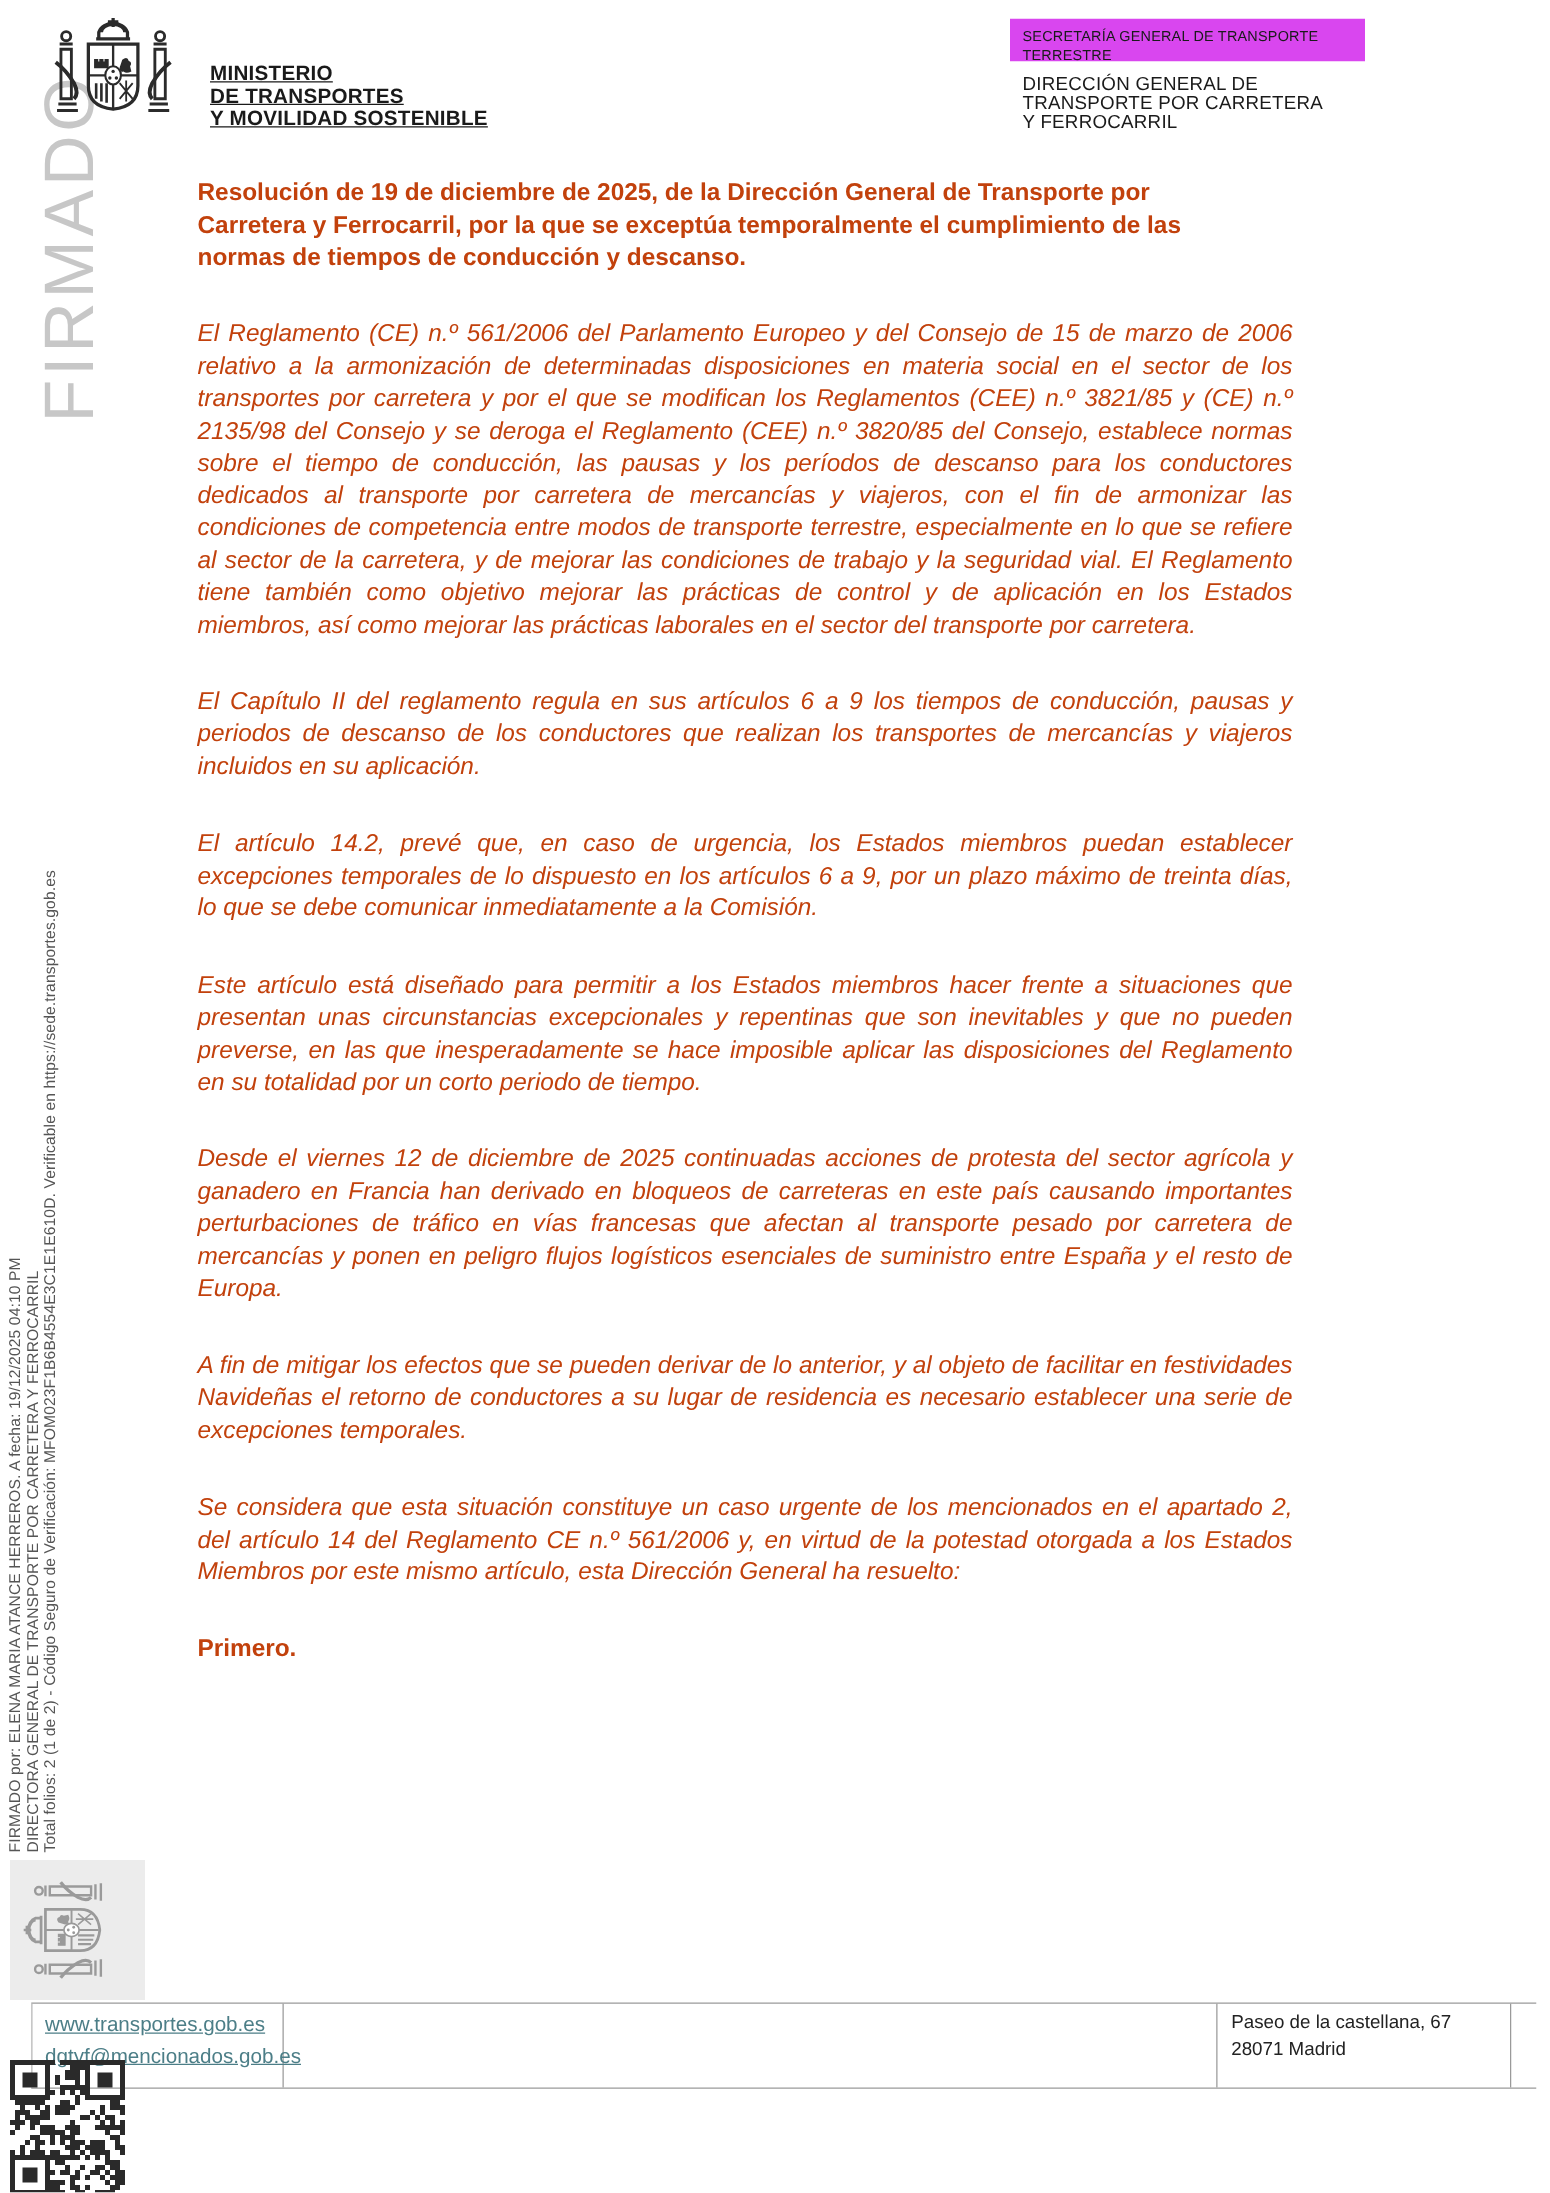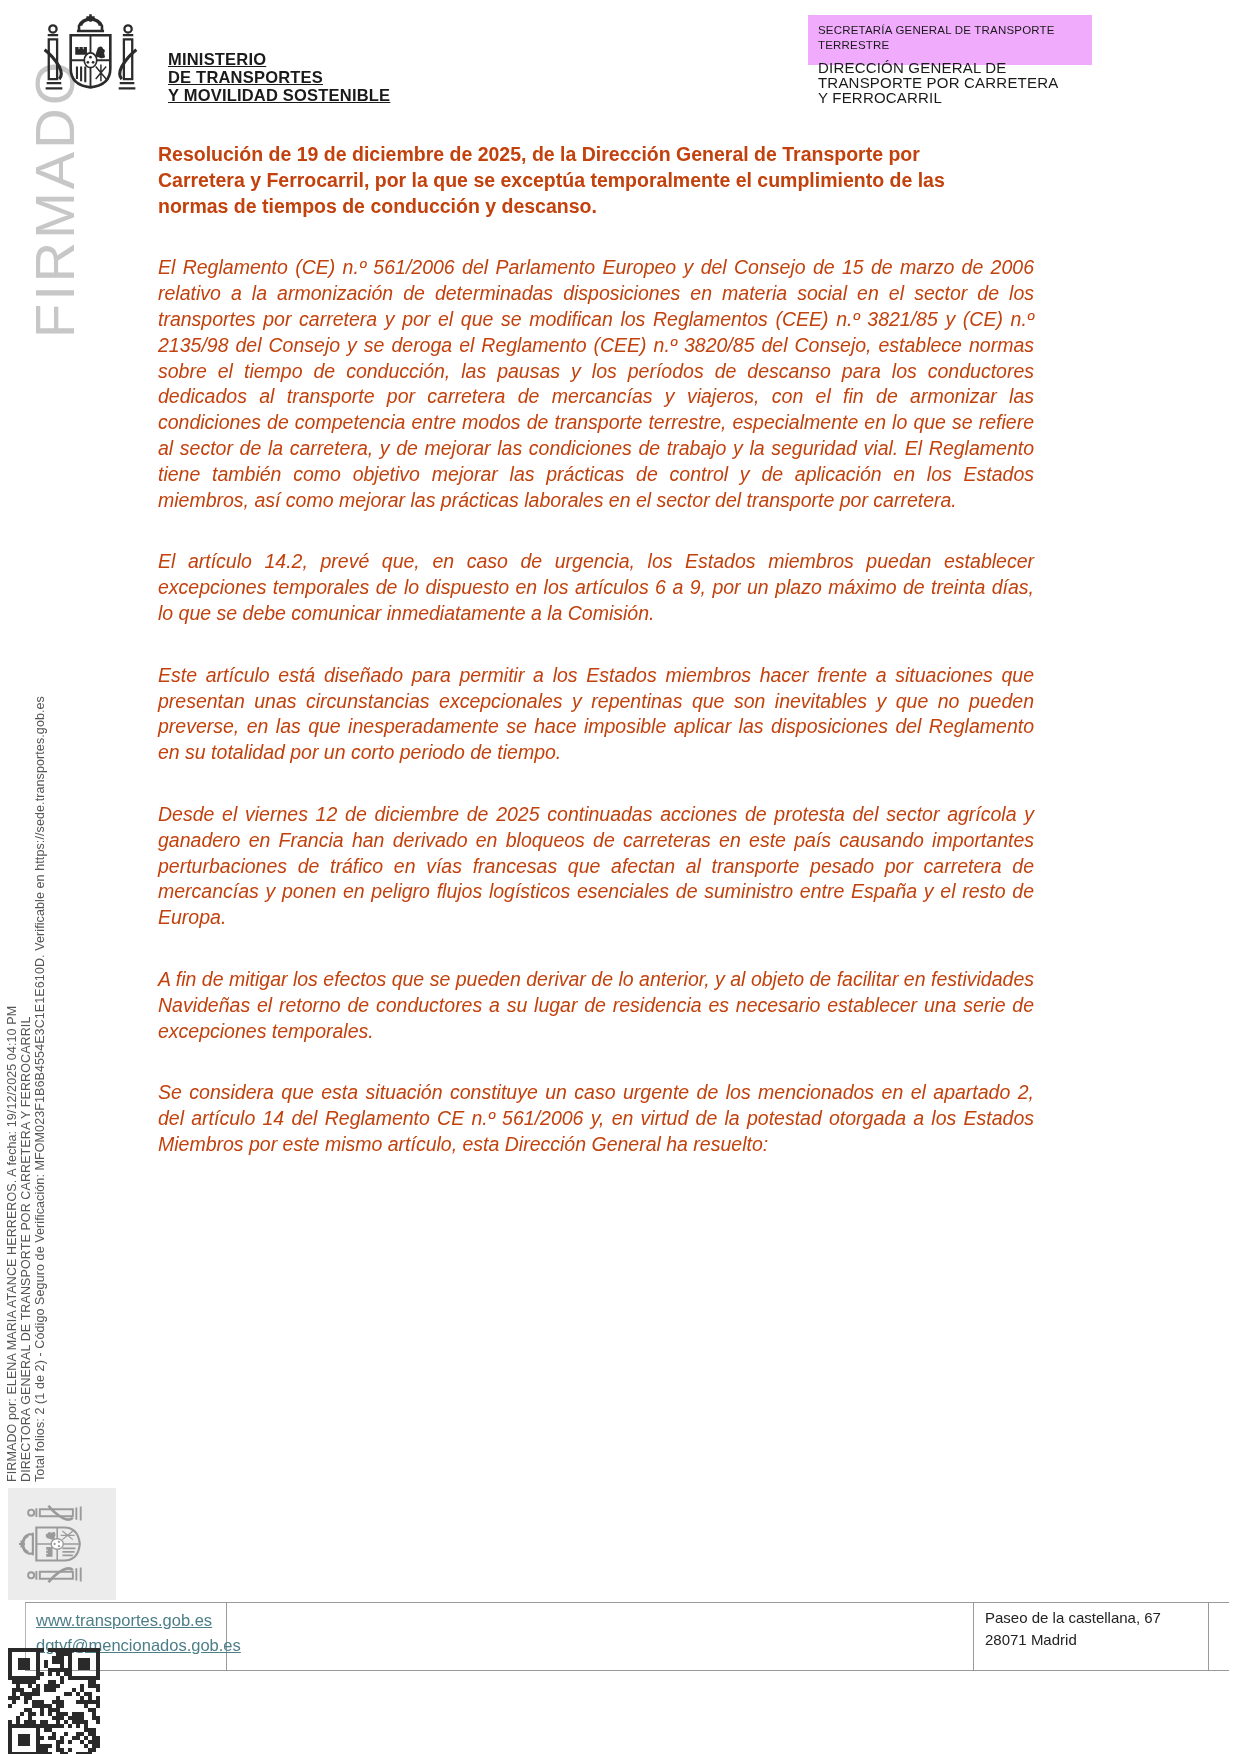--- a/index.html
+++ b/index.html
@@ -22,22 +22,22 @@
   .sb-line.l1{left:5px;}
   .sb-line.l2{left:19px;}
   .sb-line.l3{left:33px;}
   
   .arms{position:absolute;left:38px;top:6px;width:105px;height:120px;color:#2b2b2b;}
   .ministry{
     position:absolute;left:168px;top:50px;
     font-size:16.5px;font-weight:700;line-height:18px;letter-spacing:0.2px;color:#1a1a1a;text-decoration:underline;
   }
   .sec-box{
-    position:absolute;left:808px;top:15px;width:284px;height:50px;box-sizing:border-box;
-    background:#f0abfc;padding:8px 10px;
+    position:absolute;left:808px;top:15px;width:284px;height:34px;box-sizing:border-box;
+    background:#d946ef;padding:8px 10px;
     font-size:11.5px;line-height:15px;color:#1a1a1a;letter-spacing:0.2px;
   }
   .dir-text{
     position:absolute;left:818px;top:60px;width:250px;
     font-size:15px;line-height:15px;color:#1a1a1a;letter-spacing:0.2px;
   }
   
   .doc{position:absolute;left:158px;top:142px;width:876px;font-size:19.5px;line-height:25.8px;color:#c2410c;}
   .doc-title{font-weight:700;width:812px;margin:0 0 36px 0;}
   .par{text-align:justify;margin:4px 0 36px 0;font-style:italic;}
@@ -112,25 +112,27 @@
     <div>MINISTERIO</div>
     <div>DE TRANSPORTES</div>
     <div>Y MOVILIDAD SOSTENIBLE</div>
   </div>
   <div class="sec-box">SECRETARÍA GENERAL DE TRANSPORTE TERRESTRE</div>
   <div class="dir-text">DIRECCIÓN GENERAL DE TRANSPORTE POR CARRETERA Y FERROCARRIL</div>
 
   <div class="doc">
     <p class="doc-title">Resolución de 19 de diciembre de 2025, de la Dirección General de Transporte por Carretera y Ferrocarril, por la que se exceptúa temporalmente el cumplimiento de las normas de tiempos de conducción y descanso.</p>
     <p class="par">El Reglamento (CE) n.º 561/2006 del Parlamento Europeo y del Consejo de 15 de marzo de 2006 relativo a la armonización de determinadas disposiciones en materia social en el sector de los transportes por carretera y por el que se modifican los Reglamentos (CEE) n.º 3821/85 y (CE) n.º 2135/98 del Consejo y se deroga el Reglamento (CEE) n.º 3820/85 del Consejo, establece normas sobre el tiempo de conducción, las pausas y los períodos de descanso para los conductores dedicados al transporte por carretera de mercancías y viajeros, con el fin de armonizar las condiciones de competencia entre modos de transporte terrestre, especialmente en lo que se refiere al sector de la carretera, y de mejorar las condiciones de trabajo y la seguridad vial. El Reglamento tiene también como objetivo mejorar las prácticas de control y de aplicación en los Estados miembros, así como mejorar las prácticas laborales en el sector del transporte por carretera.</p>
+    <p class="par">El Capítulo II del reglamento regula en sus artículos 6 a 9 los tiempos de conducción, pausas y periodos de descanso de los conductores que realizan los transportes de mercancías y viajeros incluidos en su aplicación.</p>
     <p class="par">El artículo 14.2, prevé que, en caso de urgencia, los Estados miembros puedan establecer excepciones temporales de lo dispuesto en los artículos 6 a 9, por un plazo máximo de treinta días, lo que se debe comunicar inmediatamente a la Comisión.</p>
     <p class="par">Este artículo está diseñado para permitir a los Estados miembros hacer frente a situaciones que presentan unas circunstancias excepcionales y repentinas que son inevitables y que no pueden preverse, en las que inesperadamente se hace imposible aplicar las disposiciones del Reglamento en su totalidad por un corto periodo de tiempo.</p>
     <p class="par">Desde el viernes 12 de diciembre de 2025 continuadas acciones de protesta del sector agrícola y ganadero en Francia han derivado en bloqueos de carreteras en este país causando importantes perturbaciones de tráfico en vías francesas que afectan al transporte pesado por carretera de mercancías y ponen en peligro flujos logísticos esenciales de suministro entre España y el resto de Europa.</p>
     <p class="par">A fin de mitigar los efectos que se pueden derivar de lo anterior, y al objeto de facilitar en festividades Navideñas el retorno de conductores a su lugar de residencia es necesario establecer una serie de excepciones temporales.</p>
     <p class="par">Se considera que esta situación constituye un caso urgente de los mencionados en el apartado 2, del artículo 14 del Reglamento CE n.º 561/2006 y, en virtud de la potestad otorgada a los Estados Miembros por este mismo artículo, esta Dirección General ha resuelto:</p>
+    <p class="primero">Primero.</p>
   </div>
 
   <div class="stamp">
     <svg width="92" height="100" viewBox="0 0 100 115">
       <use href="#escudo"></use>
     </svg>
   </div>
 
   <div class="footer-row">
     <div class="cell-links">

